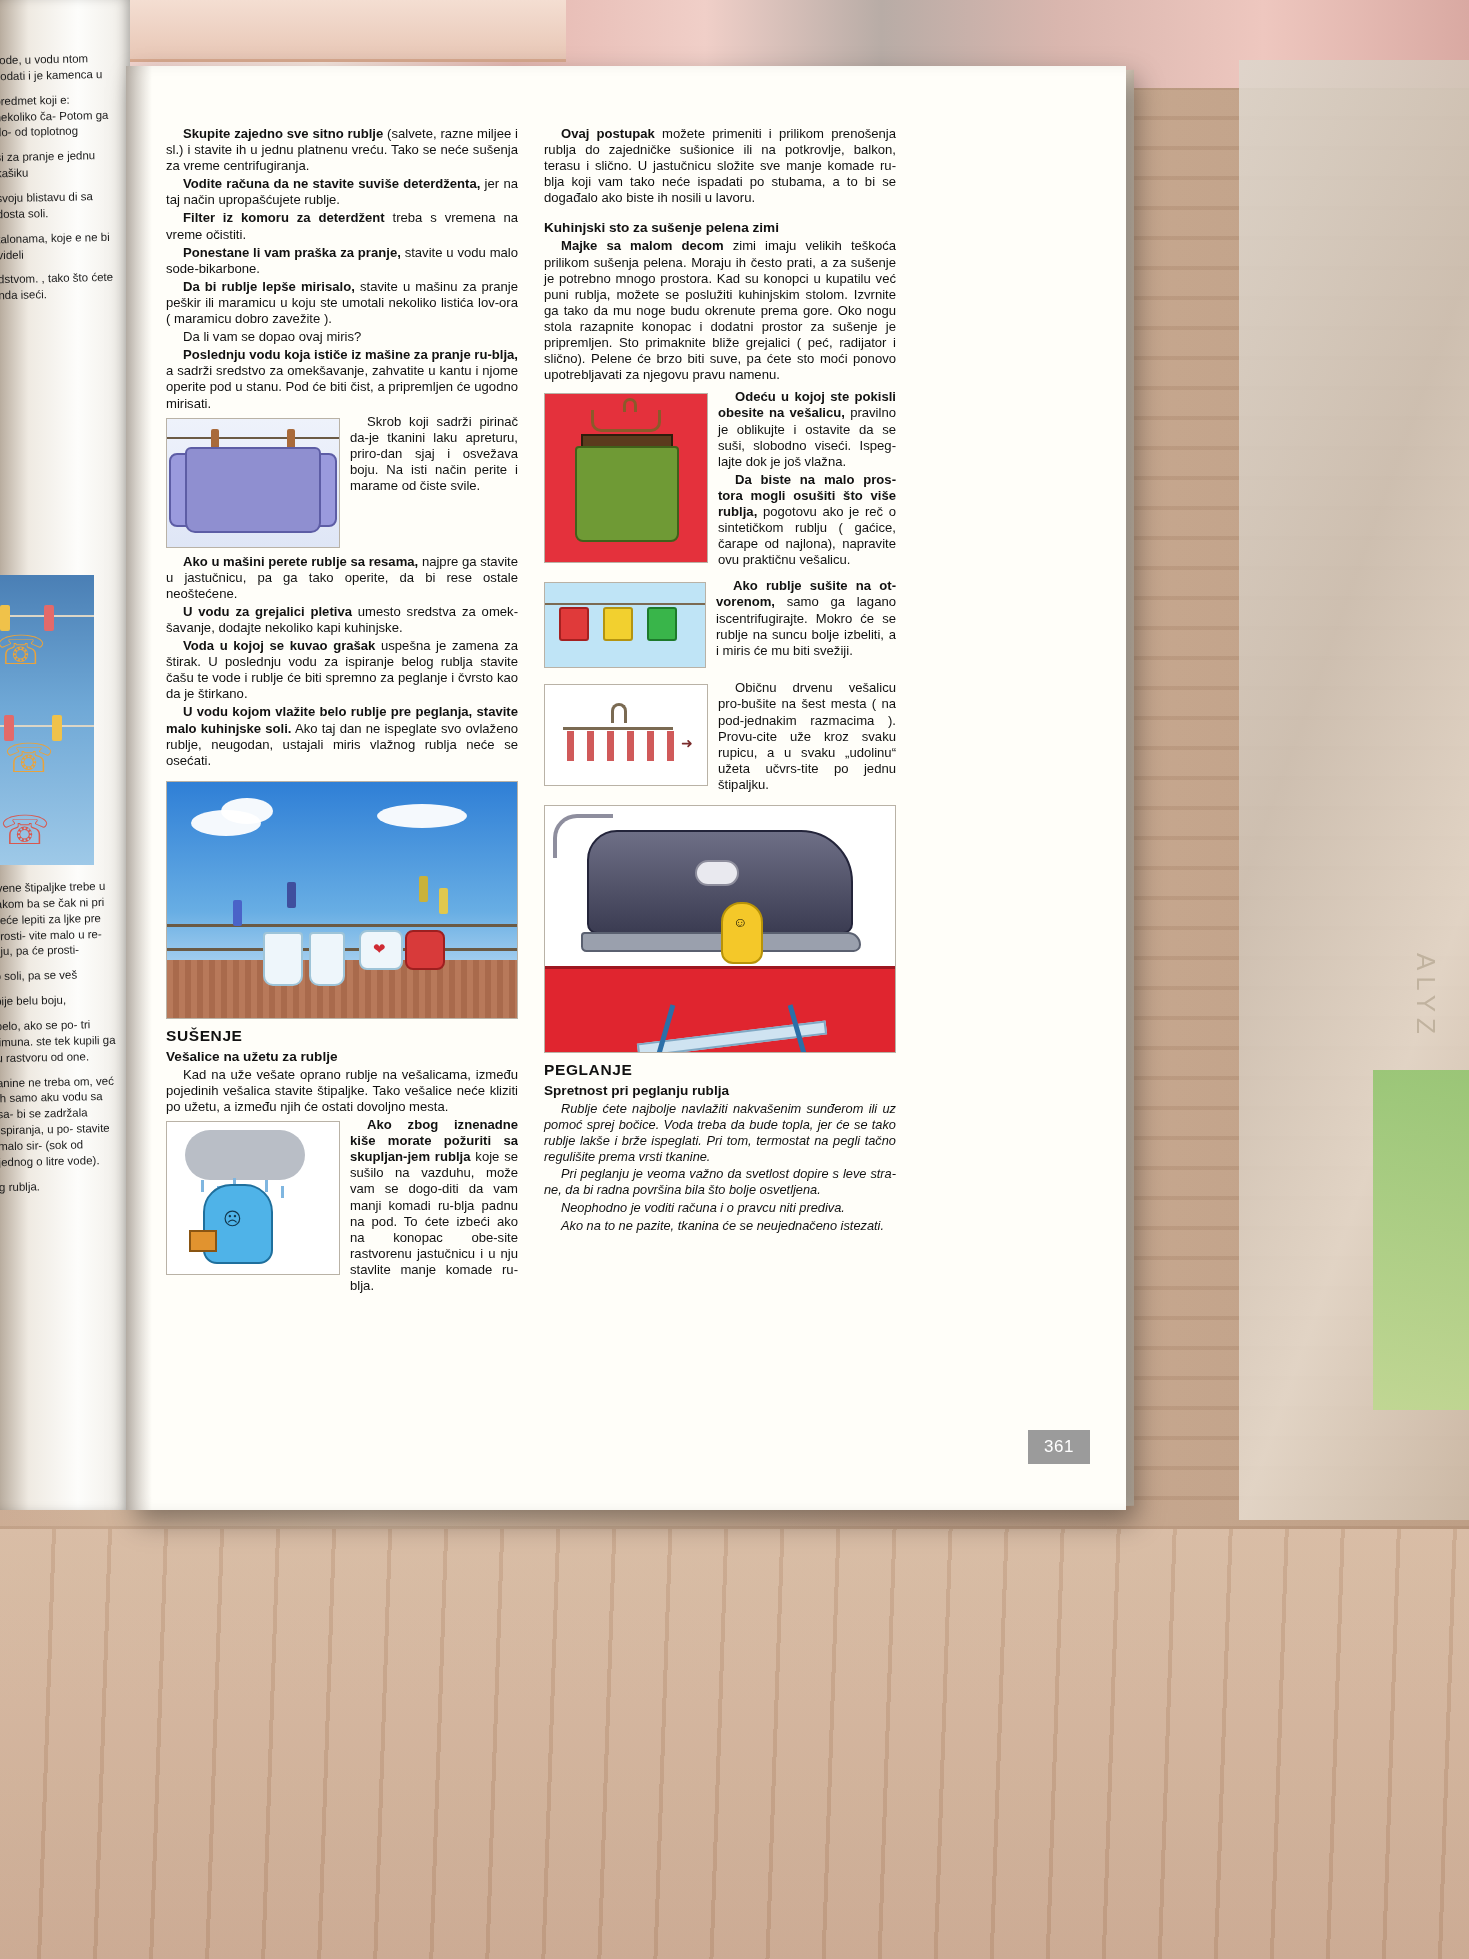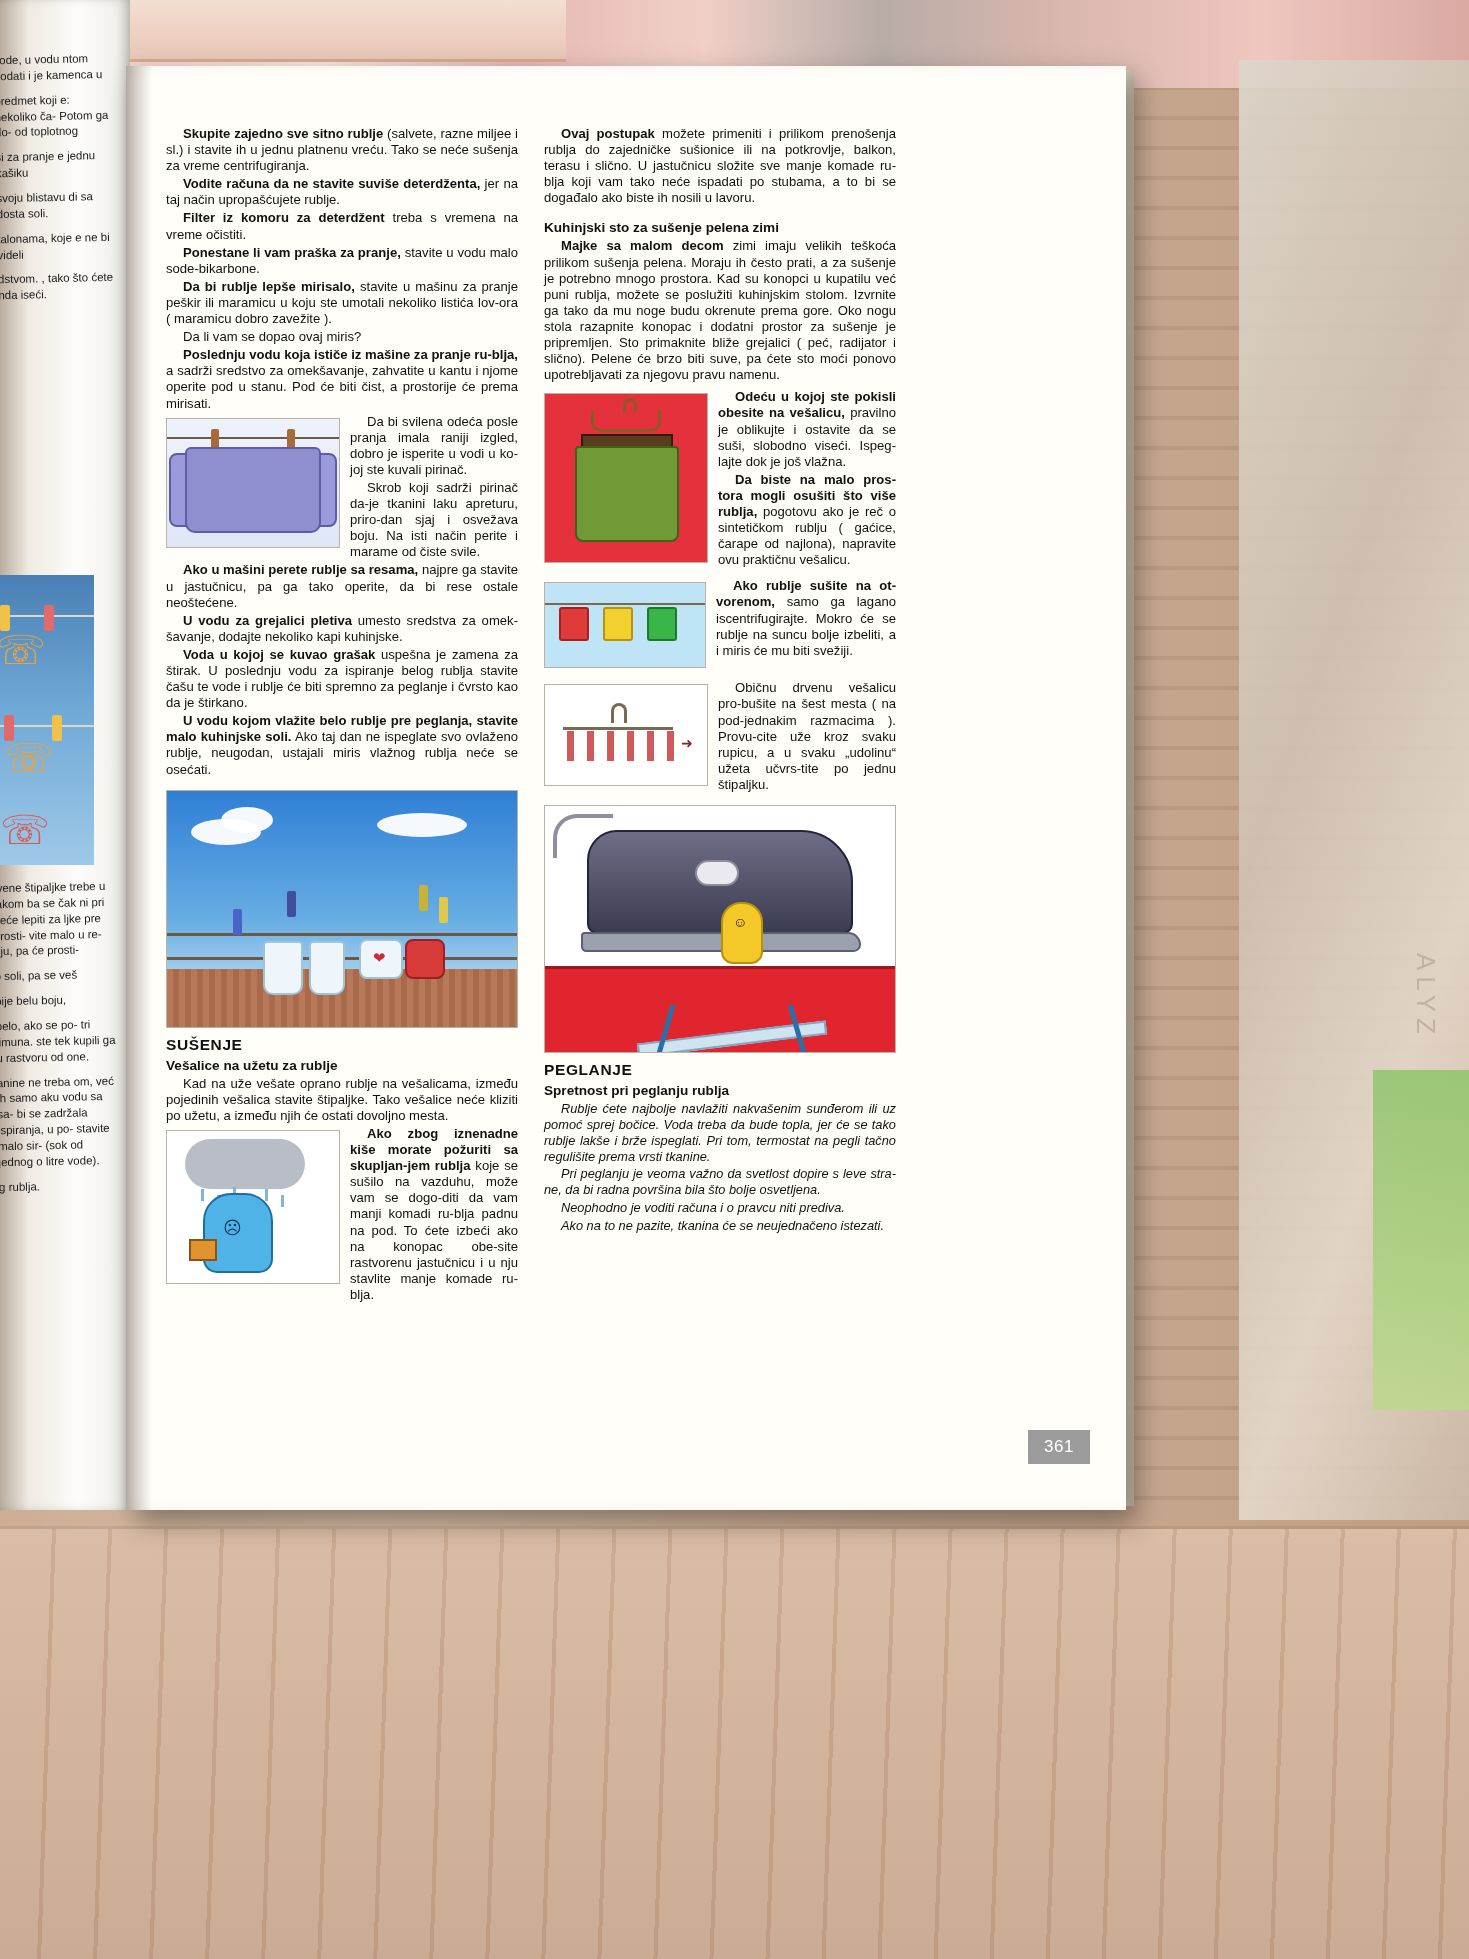--- a/index.html
+++ b/index.html
@@ -232,34 +232,33 @@
     <div class="cols">
 
       <div class="col">
 
         <p class="t"><b>Skupite zajedno sve sitno rublje</b><span> (salvete, razne miljee  i sl.) i stavite ih u jednu platnenu vreću. Tako se neće sušenja za vreme centrifugiranja.</span></p>
         <p class="t"><b>Vodite računa da ne stavite suviše deterdženta,</b><span> jer na taj način upropašćujete rublje.</span></p>
         <p class="t"><b>Filter iz komoru za deterdžent</b><span> treba s vremena na vreme očistiti.</span></p>
         <p class="t"><b>Ponestane li vam praška za pranje,</b><span> stavite u vodu malo sode-bikarbone.</span></p>
         <p class="t"><b>Da bi rublje lepše mirisalo,</b><span> stavite u mašinu za pranje peškir ili maramicu u koju ste umotali nekoliko listića lov-ora ( maramicu dobro zavežite ).</span></p>
         <p class="t"><span>Da li vam se dopao ovaj miris?</span></p>
-        <p class="t"><b>Poslednju vodu koja ističe iz mašine za pranje ru-blja,</b><span> a sadrži sredstvo za omekšavanje, zahvatite u kantu i njome operite pod u stanu. Pod će biti čist, a prostorije će prema mirisati.</span></p>
+        <p class="t"><b>Poslednju vodu koja ističe iz mašine za pranje ru-blja,</b><span> a sadrži sredstvo za omekšavanje, zahvatite u kantu i njome operite pod u stanu. Pod će biti čist, a pripremljen će ugodno mirisati.</span></p>
 
         <div class="wrapbox">
           <div class="figwrap-left fig">
             <div class="sweater">
               <div class="rope"></div>
               <div class="clip" style="left:44px; top:10px"></div>
               <div class="clip" style="left:120px; top:10px"></div>
               <div class="arm" style="left:2px"></div>
               <div class="arm" style="right:2px"></div>
               <div class="body"></div>
             </div>
           </div>
-          <p class="t">Da bi svilena odeća posle pranja imala raniji izgled, dobro je isperite u vodi u ko-joj ste kuvali pirinač.</p>
           <p class="t">Skrob koji sadrži pirinač da-je tkanini laku apreturu, priro-dan sjaj i osvežava boju. Na isti način perite i marame od čiste svile.</p>
         </div>
 
         <p class="t"><b>Ako u mašini perete rublje sa resama,</b><span> najpre ga stavite u jastučnicu, pa ga tako operite, da bi rese ostale neoštećene.</span></p>
         <p class="t"><b>U vodu za grejalici pletiva</b><span> umesto sredstva za omek-šavanje, dodajte nekoliko kapi kuhinjske.</span></p>
         <p class="t"><b>Voda u kojoj se kuvao grašak</b><span> uspešna je zamena za štirak. U poslednju vodu za ispiranje belog rublja stavite čašu te vode i rublje će biti spremno za peglanje i čvrsto kao da je štirkano.</span></p>
         <p class="t"><b>U vodu kojom vlažite belo rublje pre peglanja, stavite malo kuhinjske soli.</b><span> Ako taj dan ne ispeglate svo ovlaženo rublje, neugodan, ustajali miris vlažnog rublja neće se osećati.</span></p>
 
         <div class="fig" style="margin-top:12px;">
           <div class="skyline">

